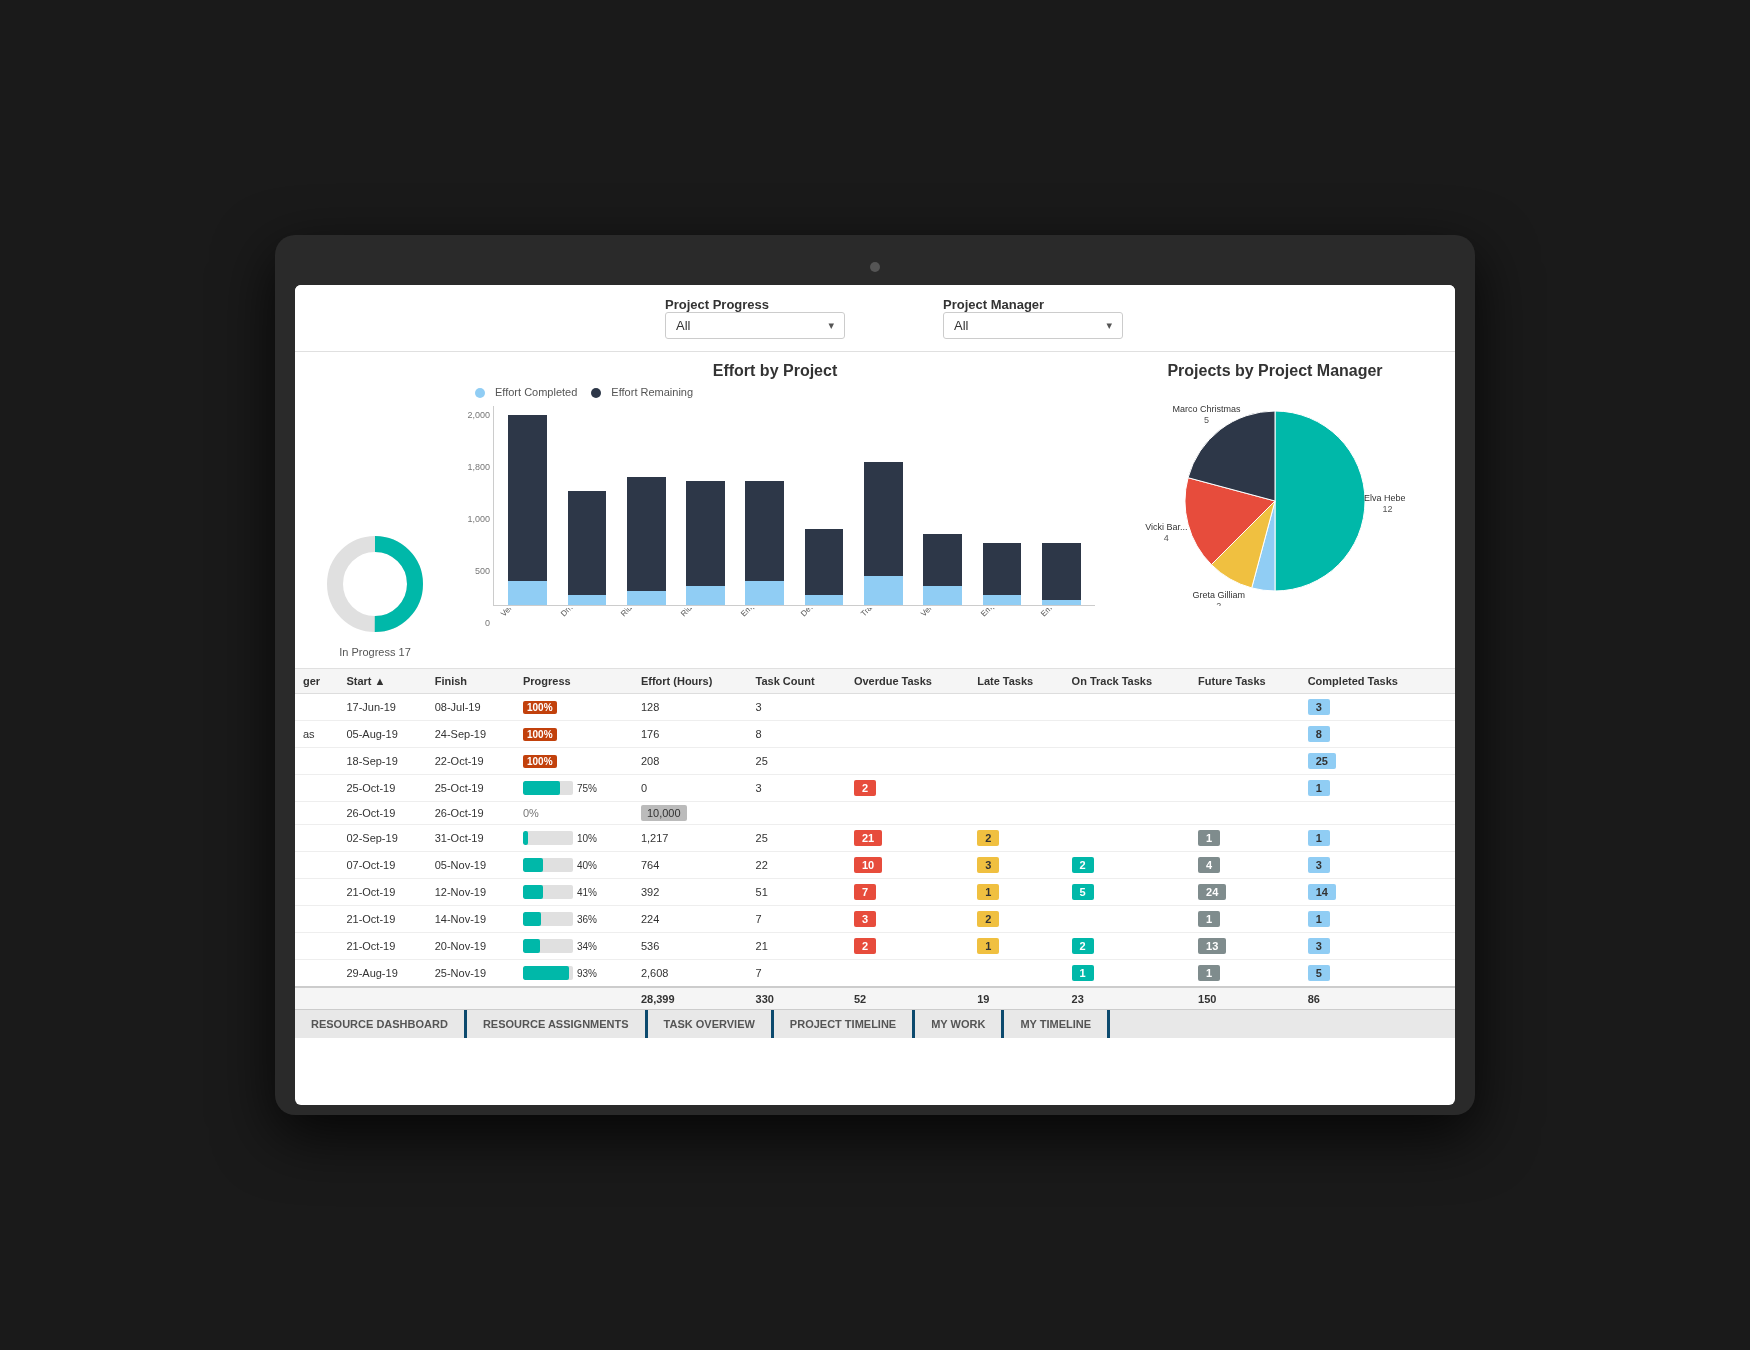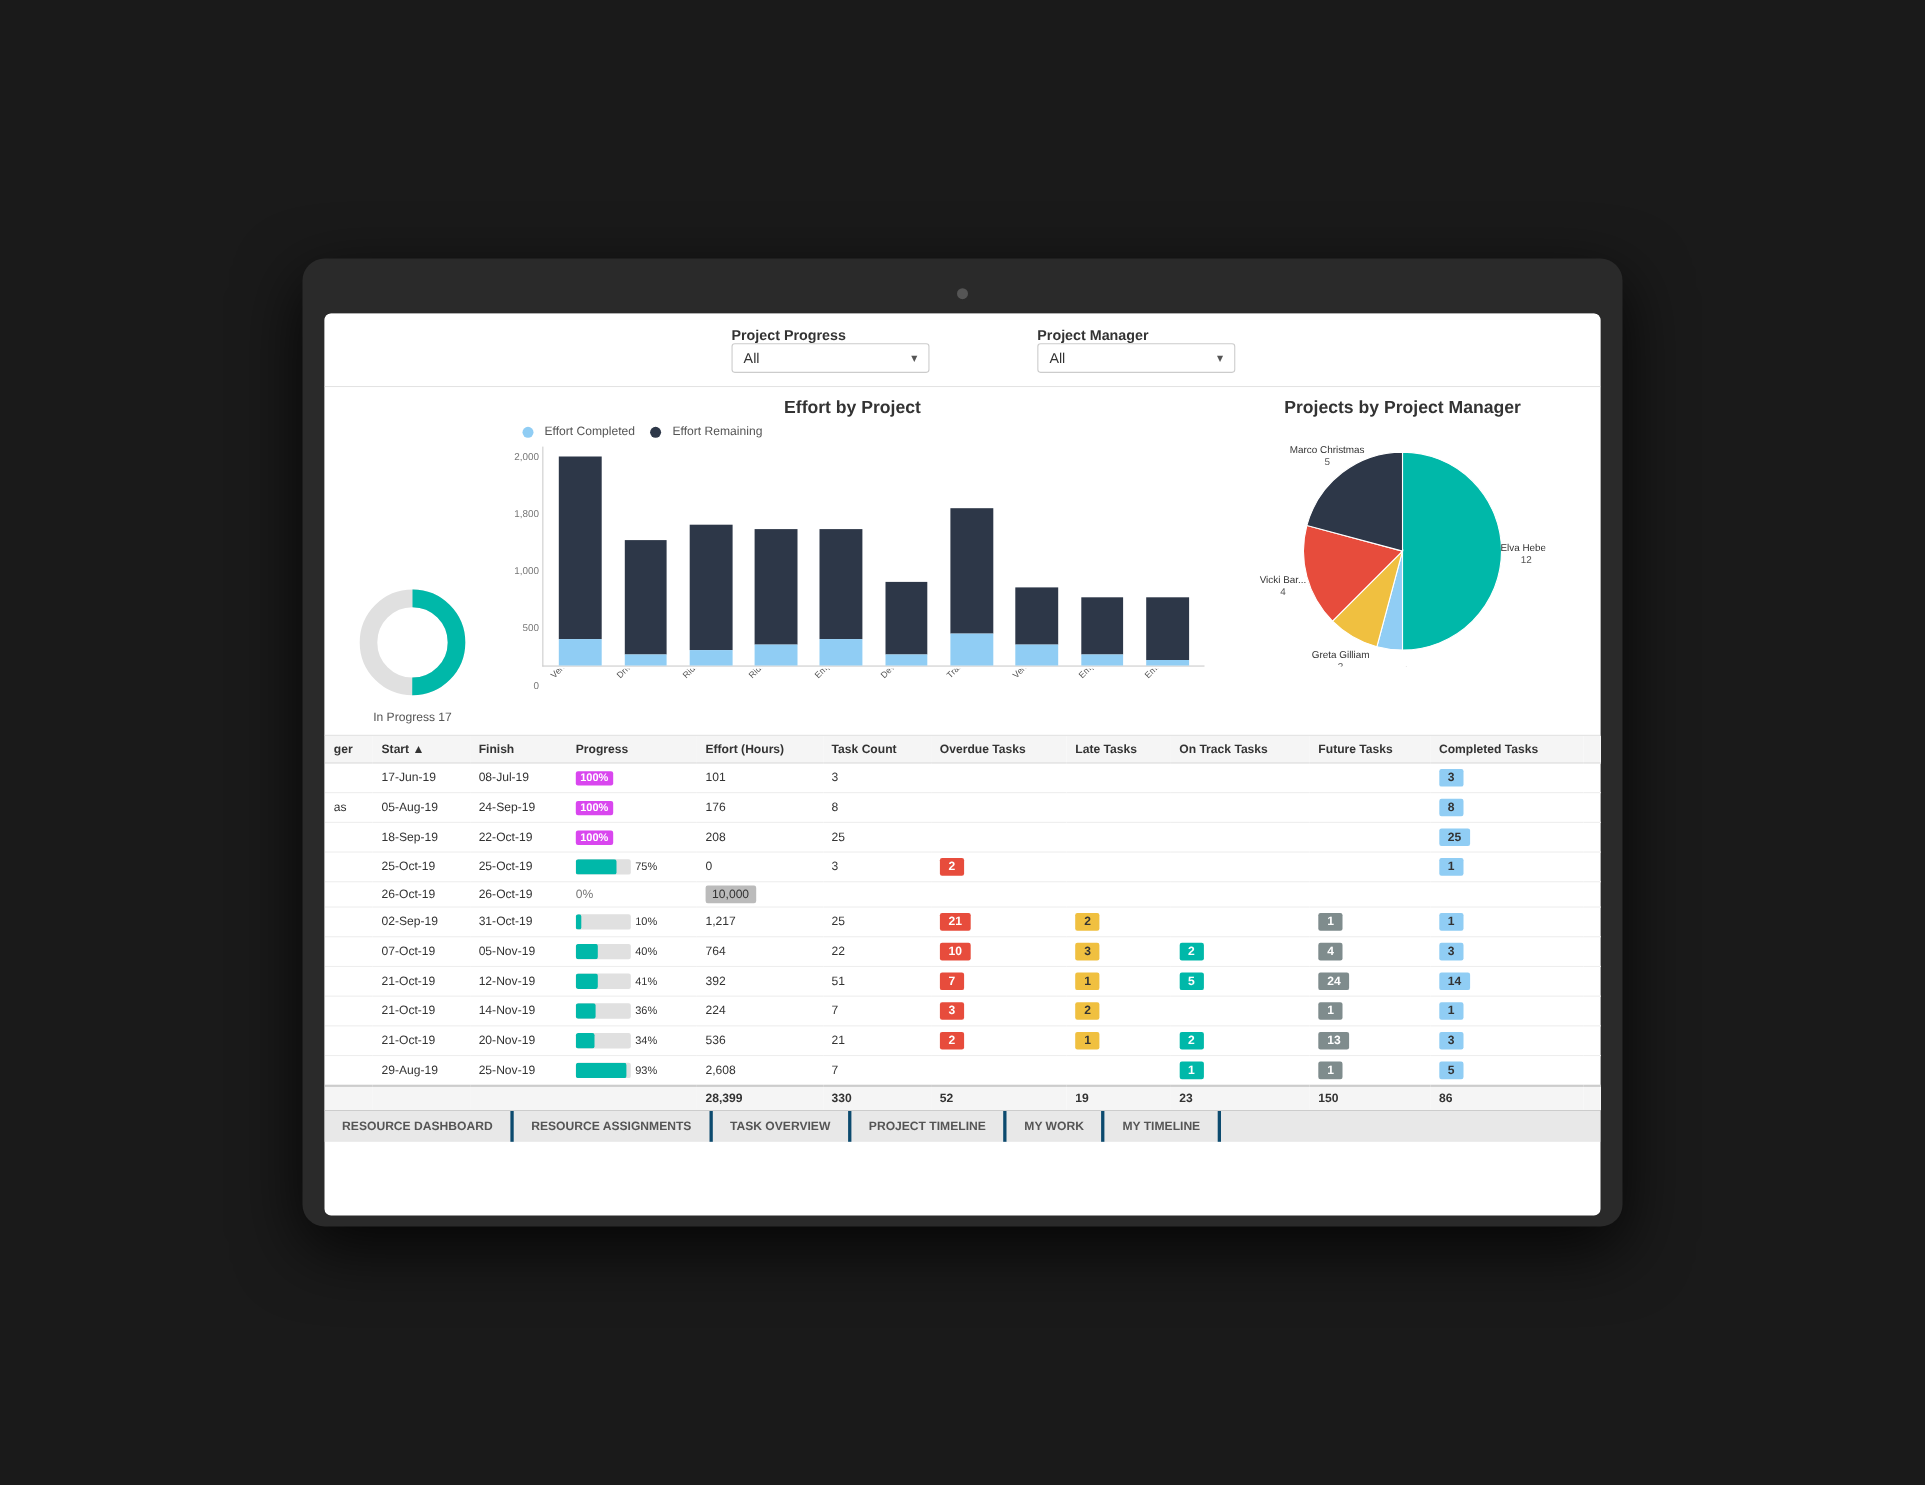--- a/index.html
+++ b/index.html
@@ -191,21 +191,21 @@
 
     .progress-bar-fill {
       height: 100%;
       background: #00b8a9;
       border-radius: 2px;
     }
 
     .progress-label {
       font-size: 10px;
       color: #fff;
-      background: #d946ef;
+      background: #c2410c;
       padding: 1px 4px;
       border-radius: 2px;
       font-weight: 600;
     }
 
     .overdue-badge {
       background: #e74c3c;
       color: #fff;
       padding: 2px 8px;
       border-radius: 2px;
@@ -472,21 +472,21 @@
               <th style="width:12px;"></th>
             </tr>
           </thead>
           <tbody id="table-body">
 
           <tr>
                 <td></td>
                 <td>17-Jun-19</td>
                 <td>08-Jul-19</td>
                 <td><span class="progress-label">100%</span></td>
-                <td>101</td>
+                <td>128</td>
                 <td>3</td>
                 <td></td>
                 <td></td>
                 <td></td>
                 <td></td>
                 <td><span class="completed-badge">3</span></td>
                 <td></td>
               </tr>
               <tr>
                 <td>as</td>

